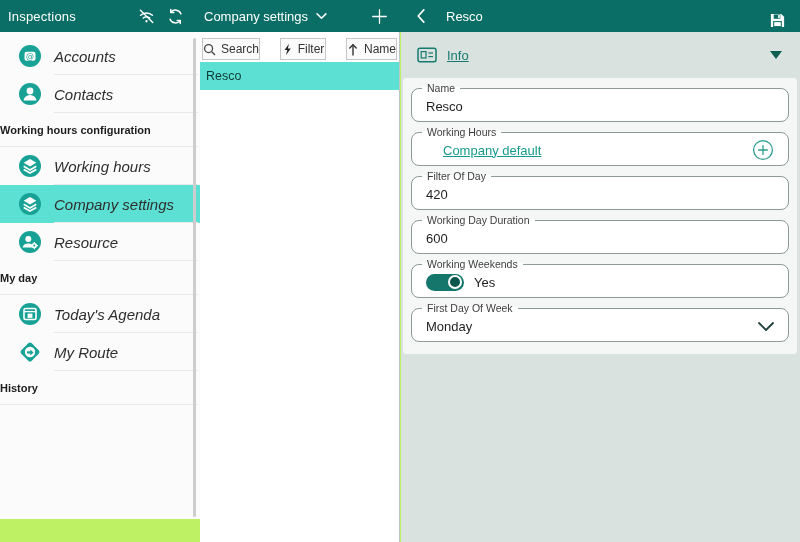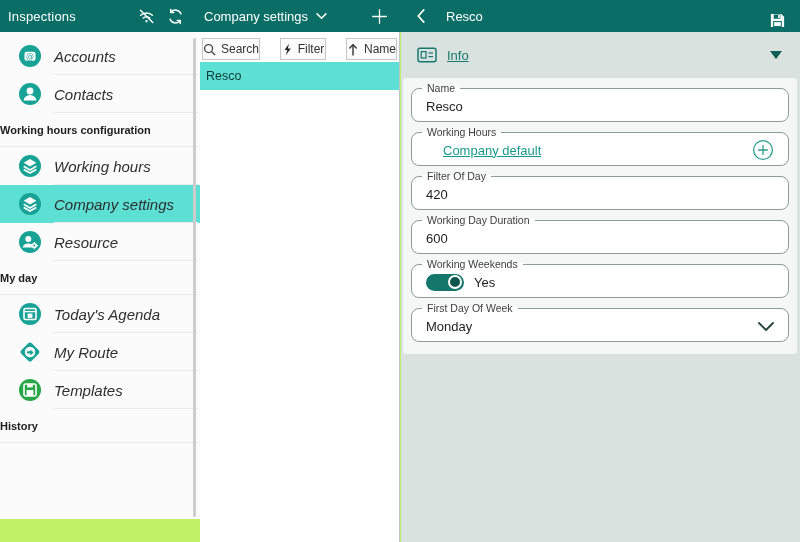--- a/index.html
+++ b/index.html
@@ -208,31 +208,20 @@
         <span class="nav-icon">
           <svg width="24" height="24" viewBox="0 0 24 24">
               <rect x="4.6" y="4.6" width="14.8" height="14.8" rx="2.5" fill="#18a296" transform="rotate(45 12 12)"></rect>
               <circle cx="12" cy="12" r="5.2" fill="#fff"></circle>
               <path d="M9 13.6v-2.4h3.3V9.5l3.3 3-3.3 3v-1.9z" fill="#18a296"></path>
             </svg>
         </span>
         <span class="nav-label">My Route</span>
       </div>
 
-      <div class="nav-item">
-        <span class="nav-icon">
-          <svg width="24" height="24" viewBox="0 0 24 24">
-              <circle cx="12" cy="12" r="11" fill="#28a546"></circle>
-              <rect x="6" y="6" width="12" height="12" rx="1.5" fill="none" stroke="#fff" stroke-width="1.6"></rect>
-              <rect x="9.2" y="6" width="5.6" height="3.4" fill="#fff"></rect>
-              <rect x="8.6" y="12" width="6.8" height="6" fill="#fff"></rect>
-            </svg>
-        </span>
-        <span class="nav-label">Templates</span>
-      </div>
 
       <div class="nav-section">History</div>
 
 
 
       <div class="side-scrollbar"></div>
     </div>
 
   </div>
 

